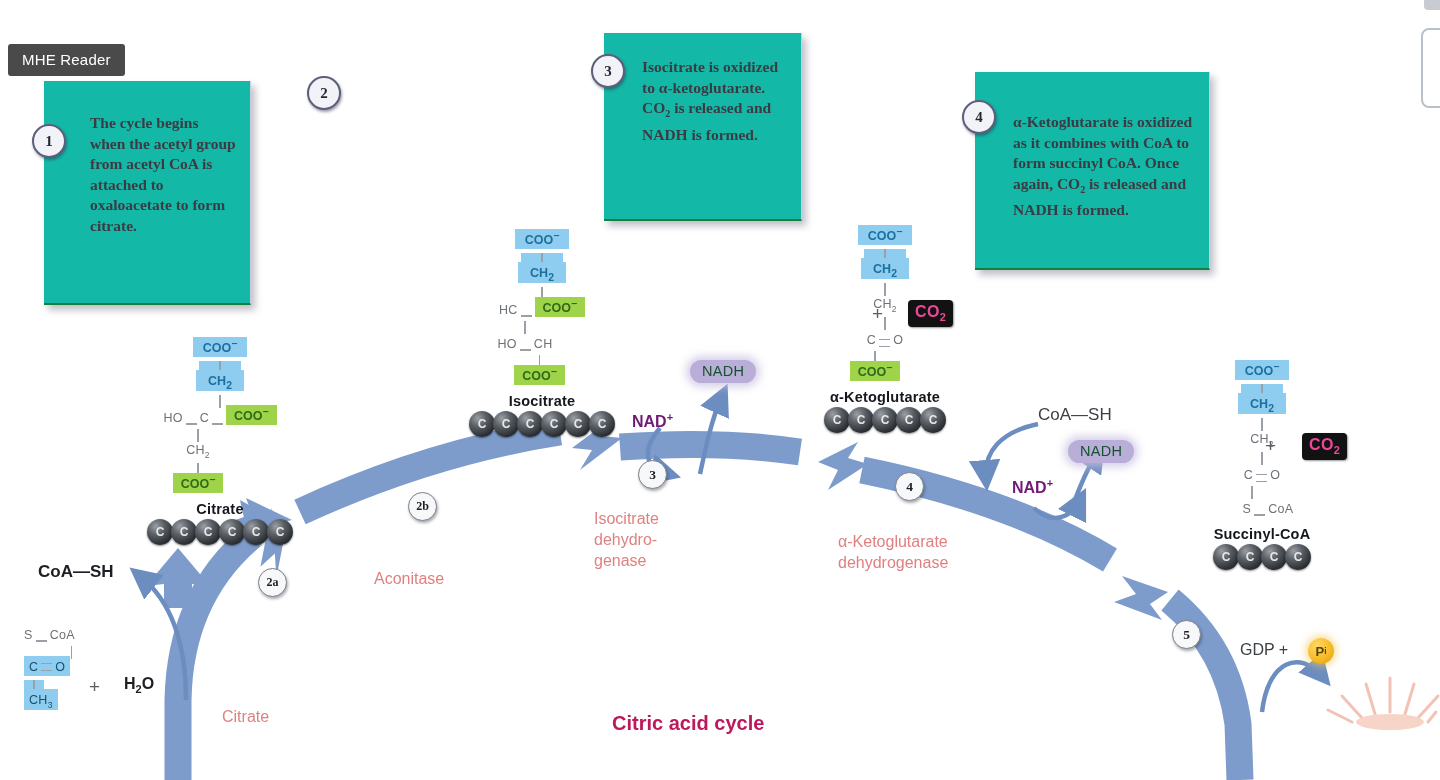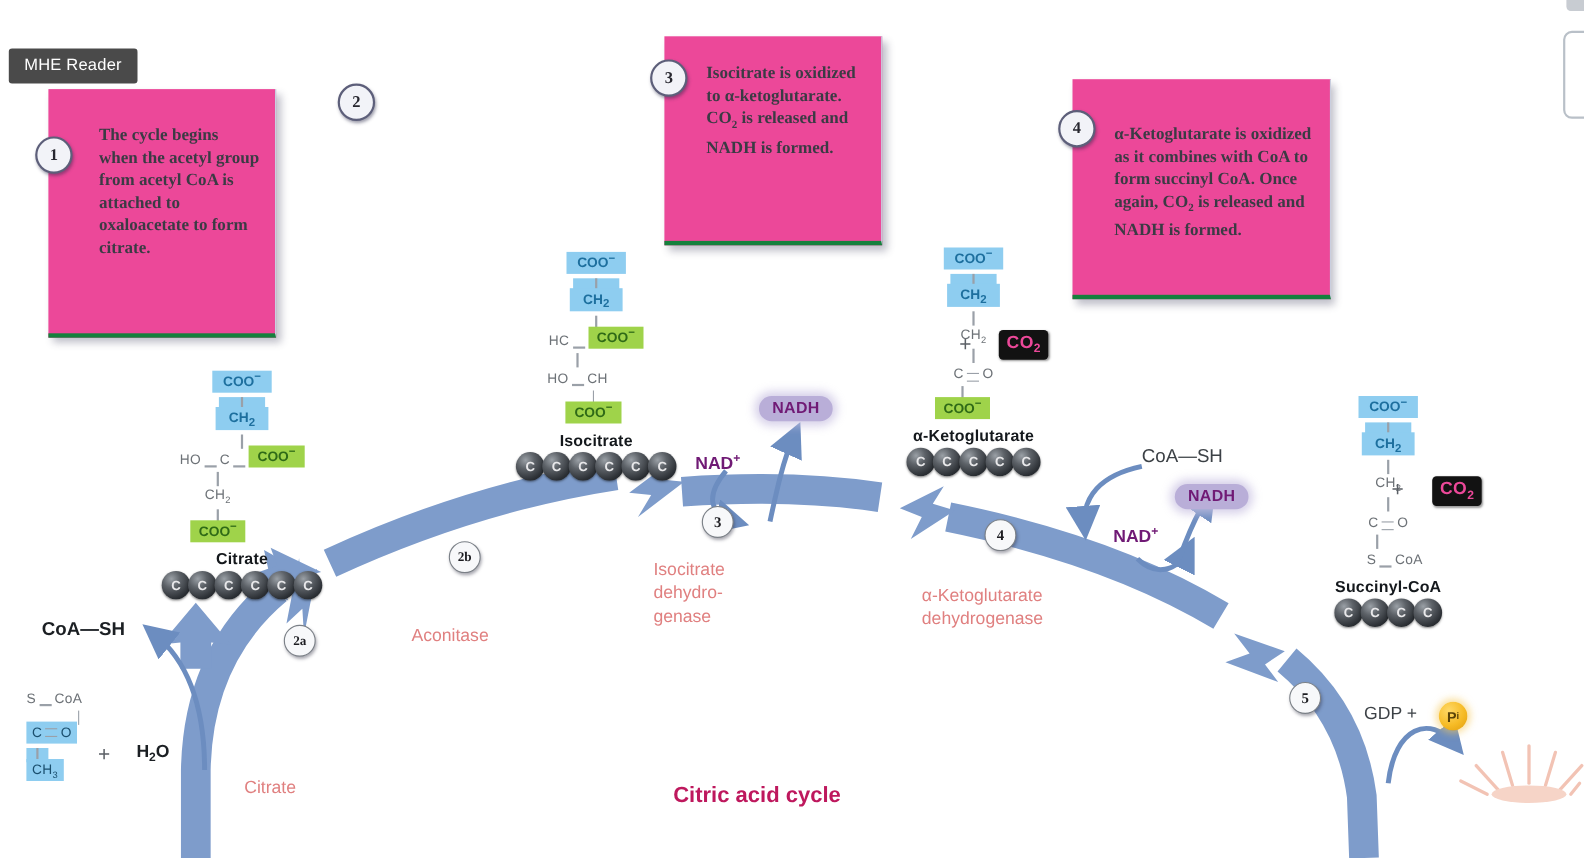--- a/index.html
+++ b/index.html
@@ -25,24 +25,24 @@
     background:#c8ccd2;border-radius:4px;
   }
   #right-edge-panel{
     position:absolute;left:1421px;top:28px;width:44px;height:76px;
     background:#ffffff;border:2px solid #b9c0c8;border-radius:8px;
   }
 
   
   .callout{
     position:absolute;
-    background:#ec4899;
+    background:#14b8a6;
     box-shadow:4px 5px 7px rgba(60,60,90,.33);
     border-right:1px solid #c9cede;
-    border-bottom:4px solid #15803d;
+    border-bottom:2px solid #15803d;
   }
   .callout .cotext{
     position:absolute;
     font-family:"Liberation Serif", serif;
     font-size:15.5px;line-height:20.5px;
     color:#3b3b44;font-weight:600;
   }
   .conum{
     position:absolute;width:30px;height:30px;border-radius:50%;
     background:#f2f3f8;border:2.5px solid #5d5f7a;
@@ -91,23 +91,23 @@
     font-family:"Liberation Sans", sans-serif;
     box-shadow:1px 1px 2px rgba(0,0,0,.4);
   }
   .co2chip sub{font-size:11px;}
   .plus{
     position:absolute;font-size:19px;color:#5b6066;font-family:"Liberation Sans", sans-serif;
   }
 
   
   .nadh{
-    position:absolute;background:#b9aed8;color:#701a75;
+    position:absolute;background:#b9aed8;color:#14532d;
     border-radius:13px;padding:3px 12px 4px 12px;
-    font-size:14.5px;font-weight:bold;letter-spacing:.3px;
+    font-size:14.5px;font-weight:normal;letter-spacing:.3px;
     box-shadow:0 0 9px 4px rgba(200,192,226,.75);
     font-family:"Liberation Sans", sans-serif;
   }
   .cofactor{
     position:absolute;font-size:16px;color:#701a75;font-weight:bold;
     font-family:"Liberation Sans", sans-serif;white-space:nowrap;
   }
   .cofactor sup{font-size:11px;}
 
   

